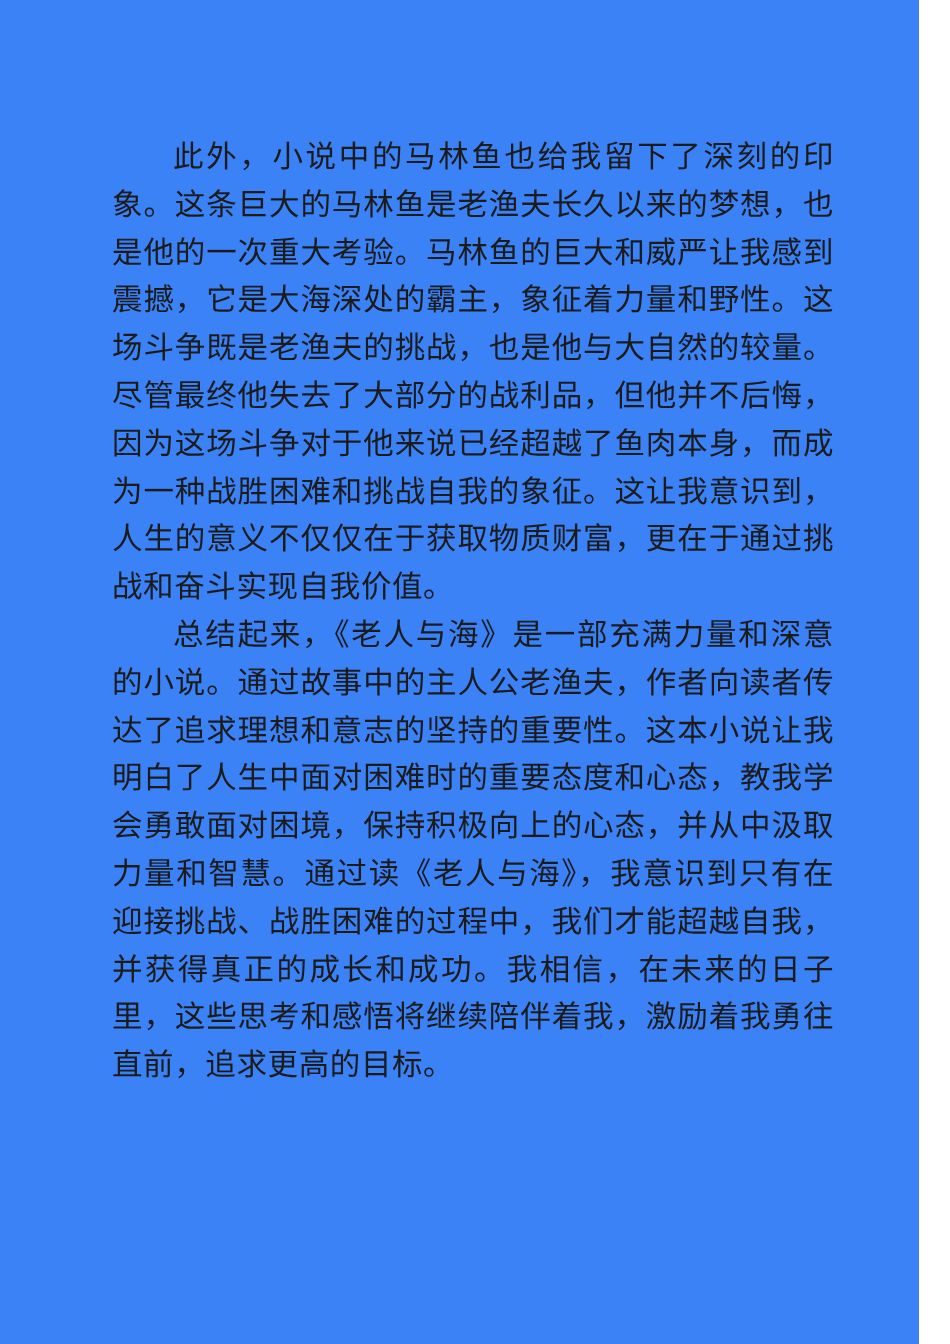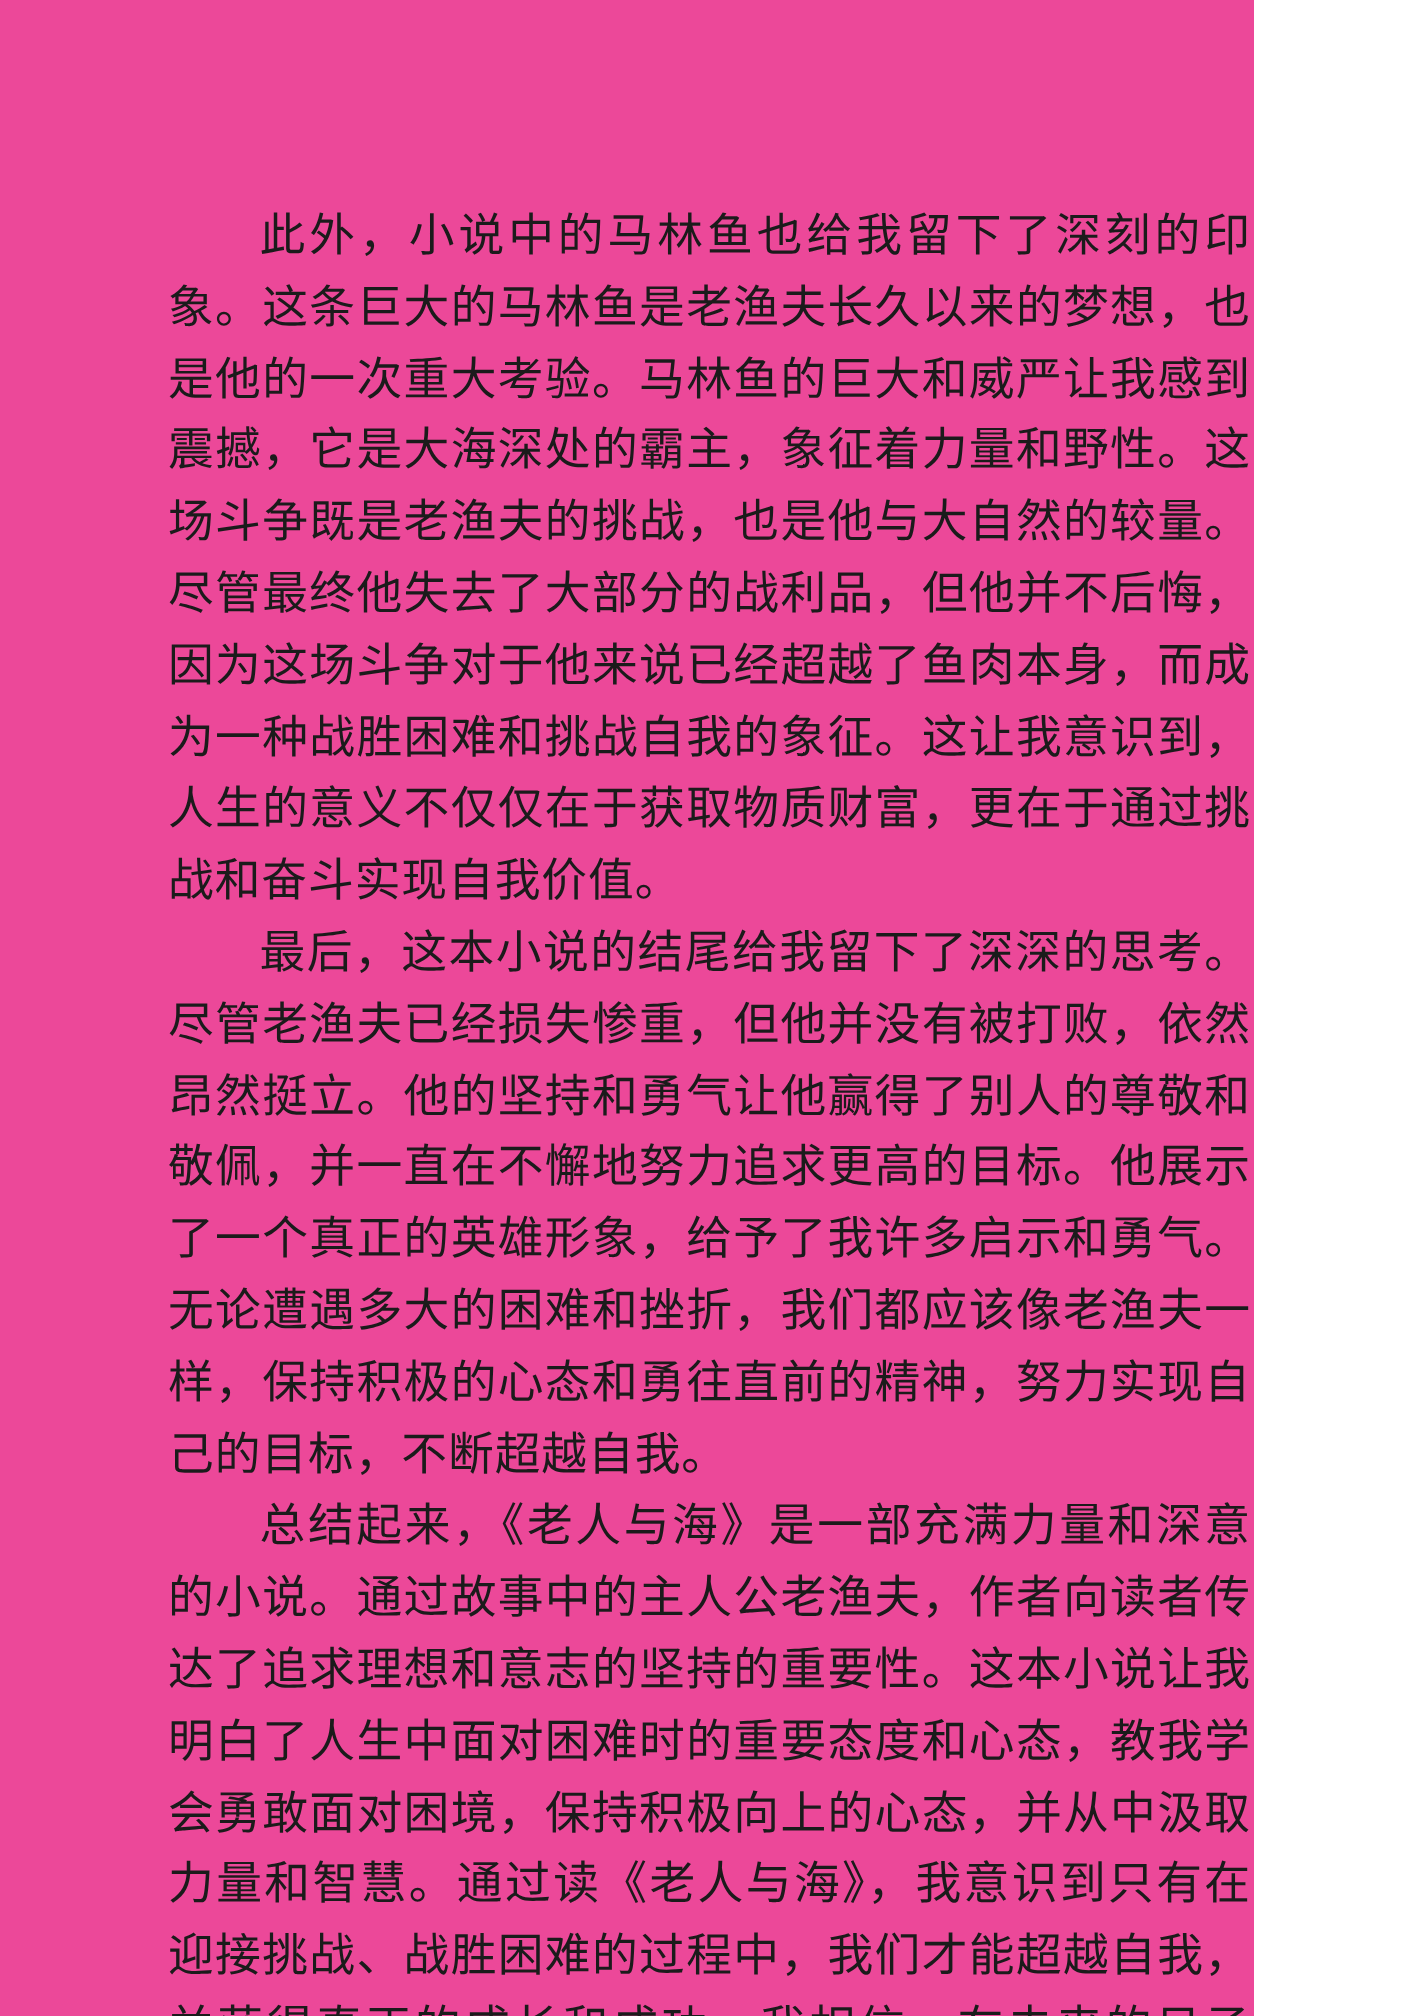--- a/index.html
+++ b/index.html
@@ -4,23 +4,23 @@
 <title>读后感文档</title>
 <style>
   html, body {
     margin: 0;
     padding: 0;
     background: #ffffff;
   }
 
   .page {
     position: relative;
-    width: 836px;
+    width: 919px;
     height: 1344px;
-    background: #ec4899;
+    background: #3b82f6;
     overflow: hidden;
     box-sizing: border-box;
   }
 
   .doc-body {
     position: absolute;
     left: 112px;
     top: 134px;
     width: 722px;
   }
@@ -46,18 +46,17 @@
   }
 </style>
 </head>
 <body>
 
 <div class="page">
   <div class="doc-body">
 
     <p class="paragraph">此外，小说中的马林鱼也给我留下了深刻的印象。这条巨大的马林鱼是老渔夫长久以来的梦想，也是他的一次重大考验。马林鱼的巨大和威严让我感到震撼，它是大海深处的霸主，象征着力量和野性。这场斗争既是老渔夫的挑战，也是他与大自然的较量。尽管最终他失去了大部分的战利品，但他并不后悔，因为这场斗争对于他来说已经超越了鱼肉本身，而成为一种战胜困难和挑战自我的象征。这让我意识到，人生的意义不仅仅在于获取物质财富，更在于通过挑战和奋斗实现自我价值。</p>
 
-    <p class="paragraph">最后，这本小说的结尾给我留下了深深的思考。尽管老渔夫已经损失惨重，但他并没有被打败，依然昂然挺立。他的坚持和勇气让他赢得了别人的尊敬和敬佩，并一直在不懈地努力追求更高的目标。他展示了一个真正的英雄形象，给予了我许多启示和勇气。无论遭遇多大的困难和挫折，我们都应该像老渔夫一样，保持积极的心态和勇往直前的精神，努力实现自己的目标，不断超越自我。</p>
 
     <p class="paragraph">总结起来，《老人与海》是一部充满力量和深意的小说。通过故事中的主人公老渔夫，作者向读者传达了追求理想和意志的坚持的重要性。这本小说让我明白了人生中面对困难时的重要态度和心态，教我学会勇敢面对困境，保持积极向上的心态，并从中汲取力量和智慧。通过读《老人与海》，我意识到只有在迎接挑战、战胜困难的过程中，我们才能超越自我，并获得真正的成长和成功。我相信，在未来的日子里，这些思考和感悟将继续陪伴着我，激励着我勇往直前，追求更高的目标。</p>
 
   </div>
 </div>
 
 </body></html>

